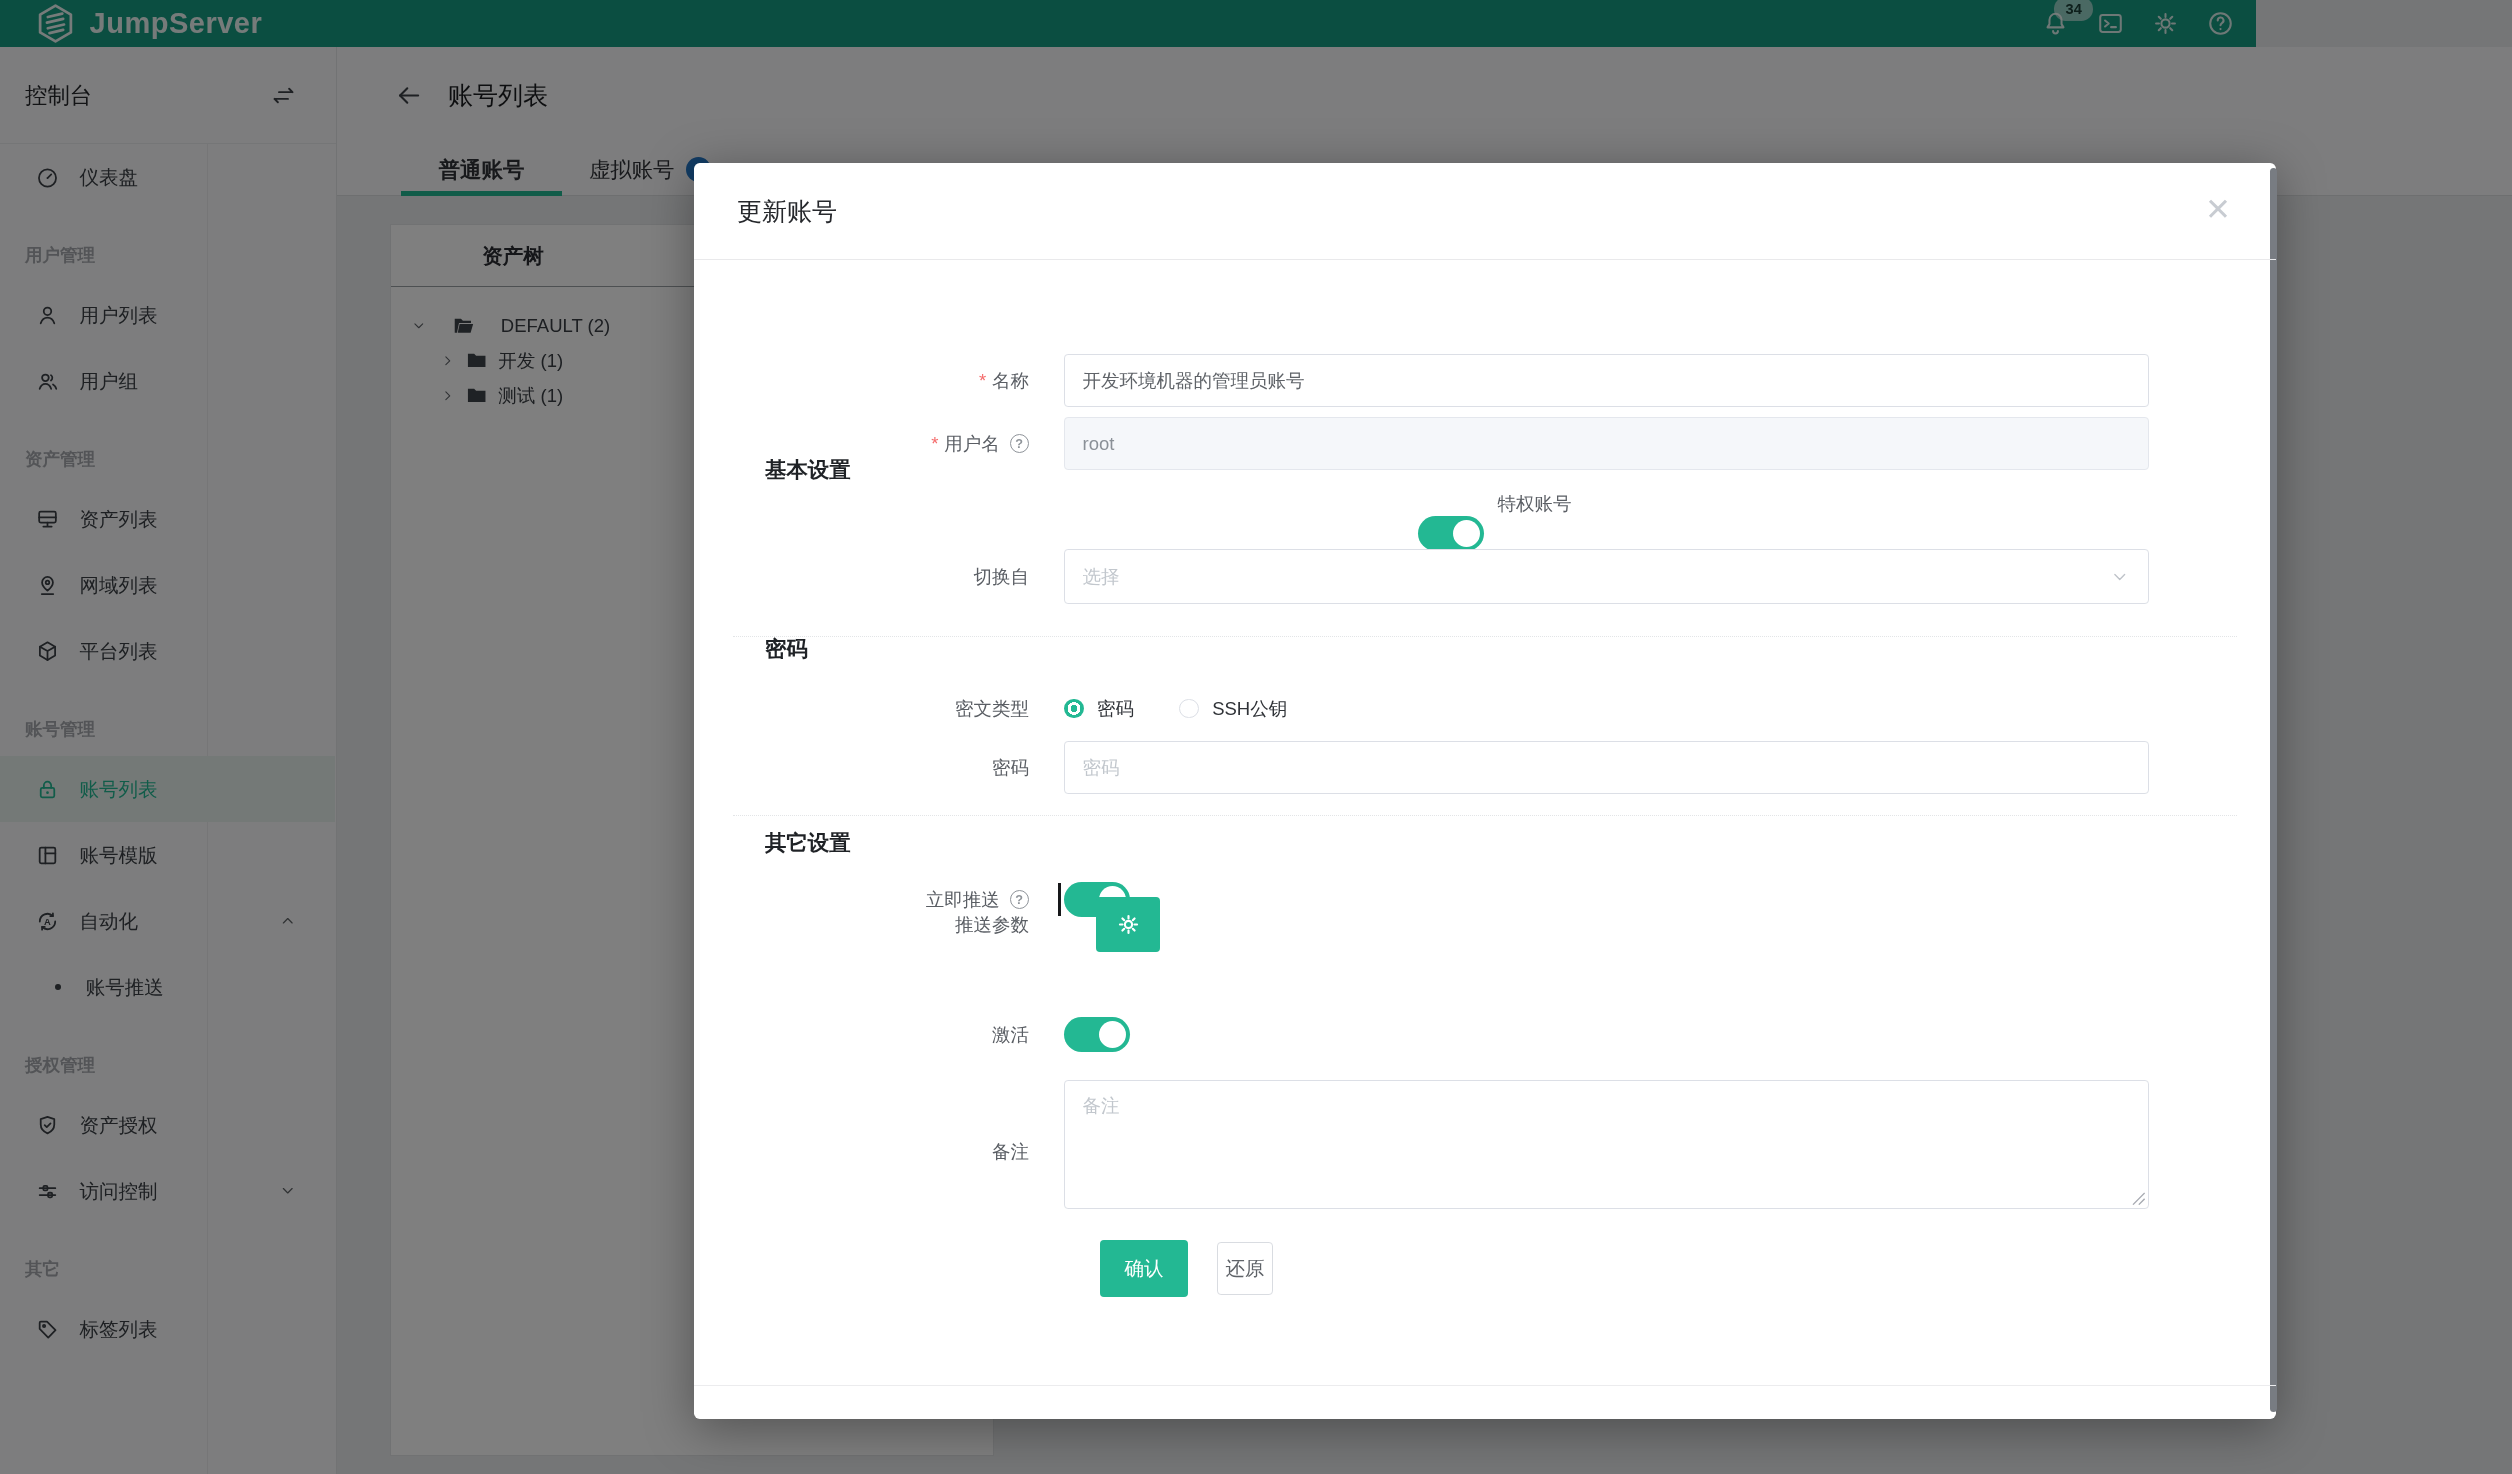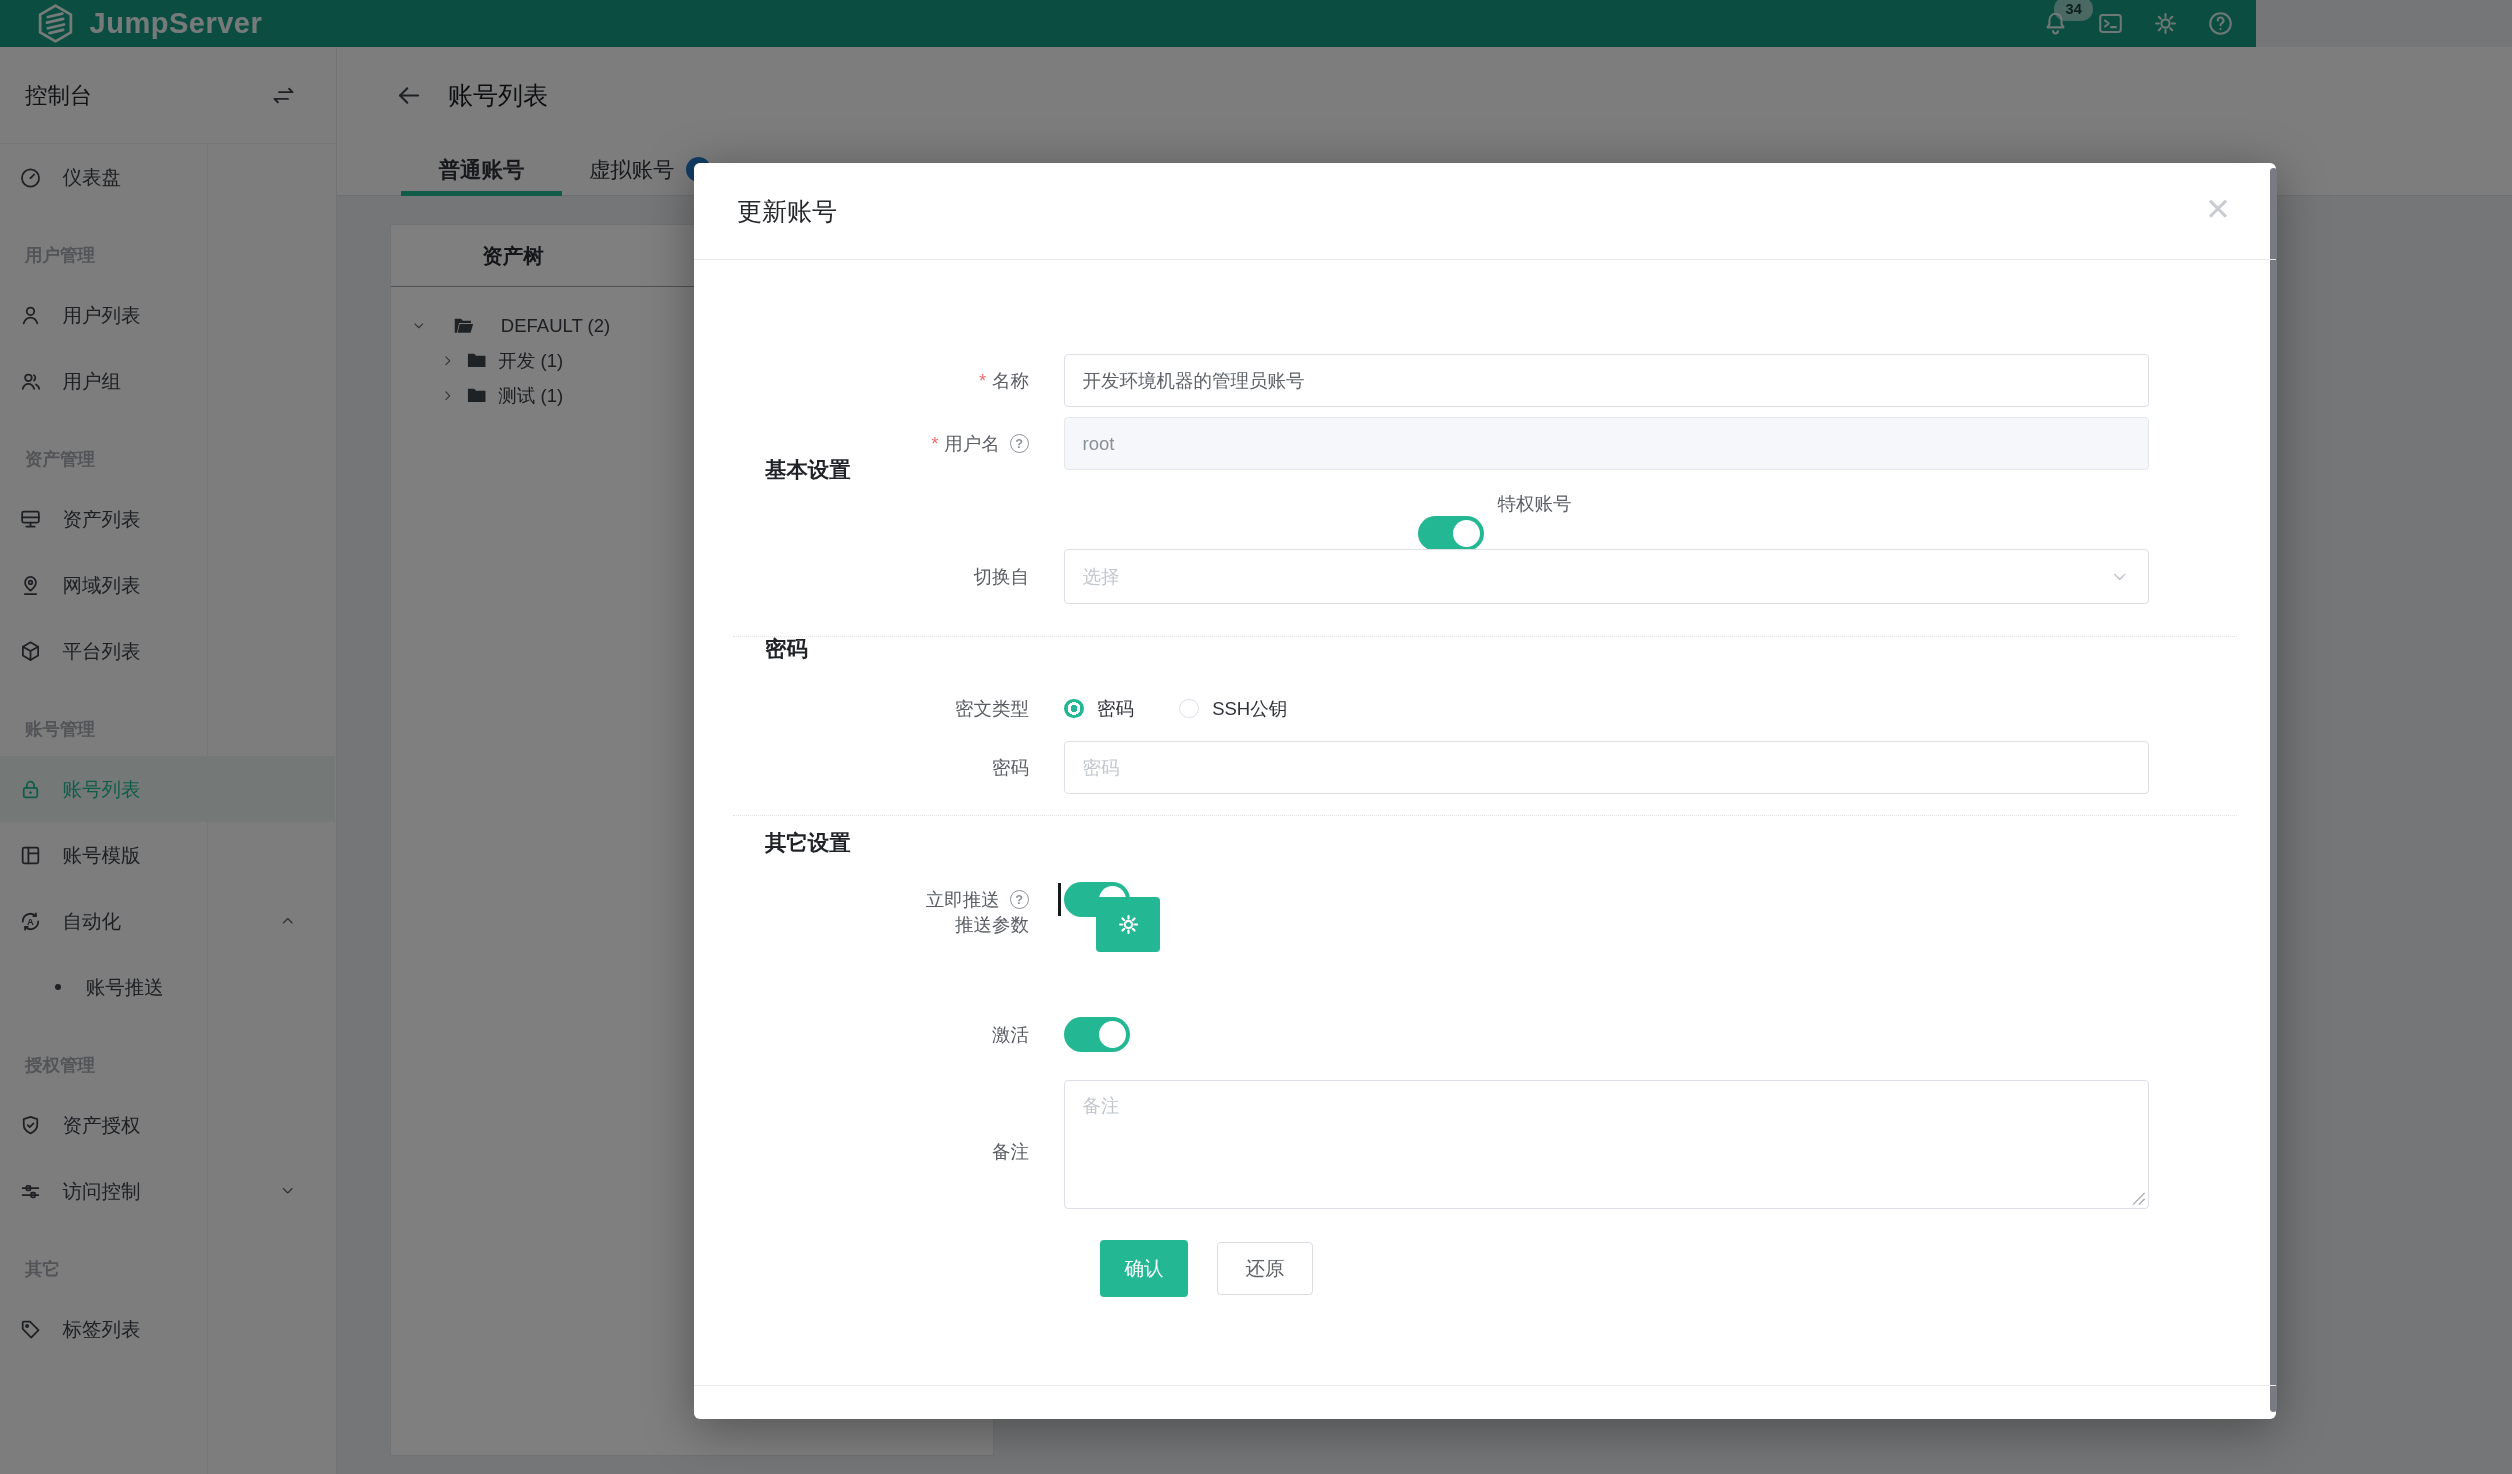--- a/index.html
+++ b/index.html
@@ -23,21 +23,21 @@
            display:flex; align-items:center; justify-content:center; padding:0 7.8px; }
 
   
   .sidebar { position:absolute; left:0; top:47px; width:337px; bottom:0; background:#fbfbfc; border-right:1px solid #e4e6e8; z-index:2; }
   .sidebar-rule { position:absolute; left:207px; top:97px; bottom:0; width:1px; background:#ededef; }
   .sidebar-header { position:relative; height:97px; border-bottom:1px solid #ebedef; display:flex; align-items:center; padding-left:25px; }
   .sidebar-title { font-size:22.4px; font-weight:500; color:#26282c; }
   .collapse-btn { position:absolute; right:39px; top:35px; width:27px; height:27px; color:#3c4147; cursor:pointer; }
   .menu { position:absolute; top:97px; left:0; right:1px; bottom:0; overflow:hidden; }
   .menu-group-label { padding:33px 0 0 25px; height:72px; font-size:17.5px; font-weight:bold; color:#a6a9ae; }
-  .menu-item { position:relative; height:66px; display:flex; align-items:center; padding-left:18px; gap:19.5px; font-size:19.5px; color:#3c4147; cursor:pointer; }
+  .menu-item { position:relative; height:66px; display:flex; align-items:center; padding-left:35px; gap:19.5px; font-size:19.5px; color:#3c4147; cursor:pointer; }
   .menu-item .mi { width:25px; height:25px; flex:0 0 25px; }
   .menu-item.active { background:#e9f3ef; color:#23b893; }
   .menu-item .chev { position:absolute; right:39px; width:17.5px; height:17.5px; color:#606468; }
   .menu-sub { height:66px; display:flex; align-items:center; padding-left:55px; gap:25px; font-size:19.5px; color:#3c4147; cursor:pointer; }
   .dot { width:5.8px; height:5.8px; border-radius:50%; background:#3c4147; }
 
   
   .content { position:absolute; left:337px; top:47px; right:0; bottom:0; background:#eaecee; z-index:1; }
   .content-top { position:absolute; left:0; top:0; right:0; height:148px; background:#fbfbfc; }
   .page-head { position:absolute; left:0; top:0; right:0; height:97px; display:flex; align-items:center; }
@@ -106,21 +106,21 @@
   .radio.on { background:radial-gradient(circle,#23b893 0 3.4px,#fff 3.4px 6.3px,#23b893 6.3px); }
   .radio.off { background:#fff; border:1.5px solid #dcdfe6; }
   .gear-btn { width:64px; height:55px; background:#23b893; border:none; border-radius:3.9px; color:#fff;
               display:flex; align-items:center; justify-content:center; cursor:pointer; }
   .gear-btn svg { width:27px; height:27px; }
   textarea.tarea { width:100%; height:100%; border:1px solid #dcdfe6; border-radius:3.9px; padding:11.7px 17.5px; font-size:18.5px; color:#5f6368;
                    font-family:inherit; resize:none; outline:none; }
   .resize-glyph { position:absolute; right:3.9px; bottom:3.9px; width:13.6px; height:13.6px; color:#a8abb2; pointer-events:none; }
   .btn-confirm { position:absolute; left:406px; top:1077px; width:88px; height:57px; background:#23b893; color:#fff; border:none;
                  border-radius:3.9px; font-size:19.5px; font-weight:normal; font-family:inherit; cursor:pointer; }
-  .btn-reset { position:absolute; left:523px; top:1079px; width:96px; height:53px; background:#fff; color:#5f6368;
+  .btn-reset { position:absolute; left:523px; top:1079px; width:56px; height:53px; background:#fff; color:#5f6368;
                border:1px solid #d9dce1; border-radius:3.9px; font-size:19.5px; font-family:inherit; cursor:pointer; }
   .modal-foot { position:absolute; left:0; right:0; top:1222px; border-top:1px solid #ececee; }
 </style>
 </head>
 <body>
 
 <div class="screen">
 
   <header class="topbar">
     <div class="brand">

